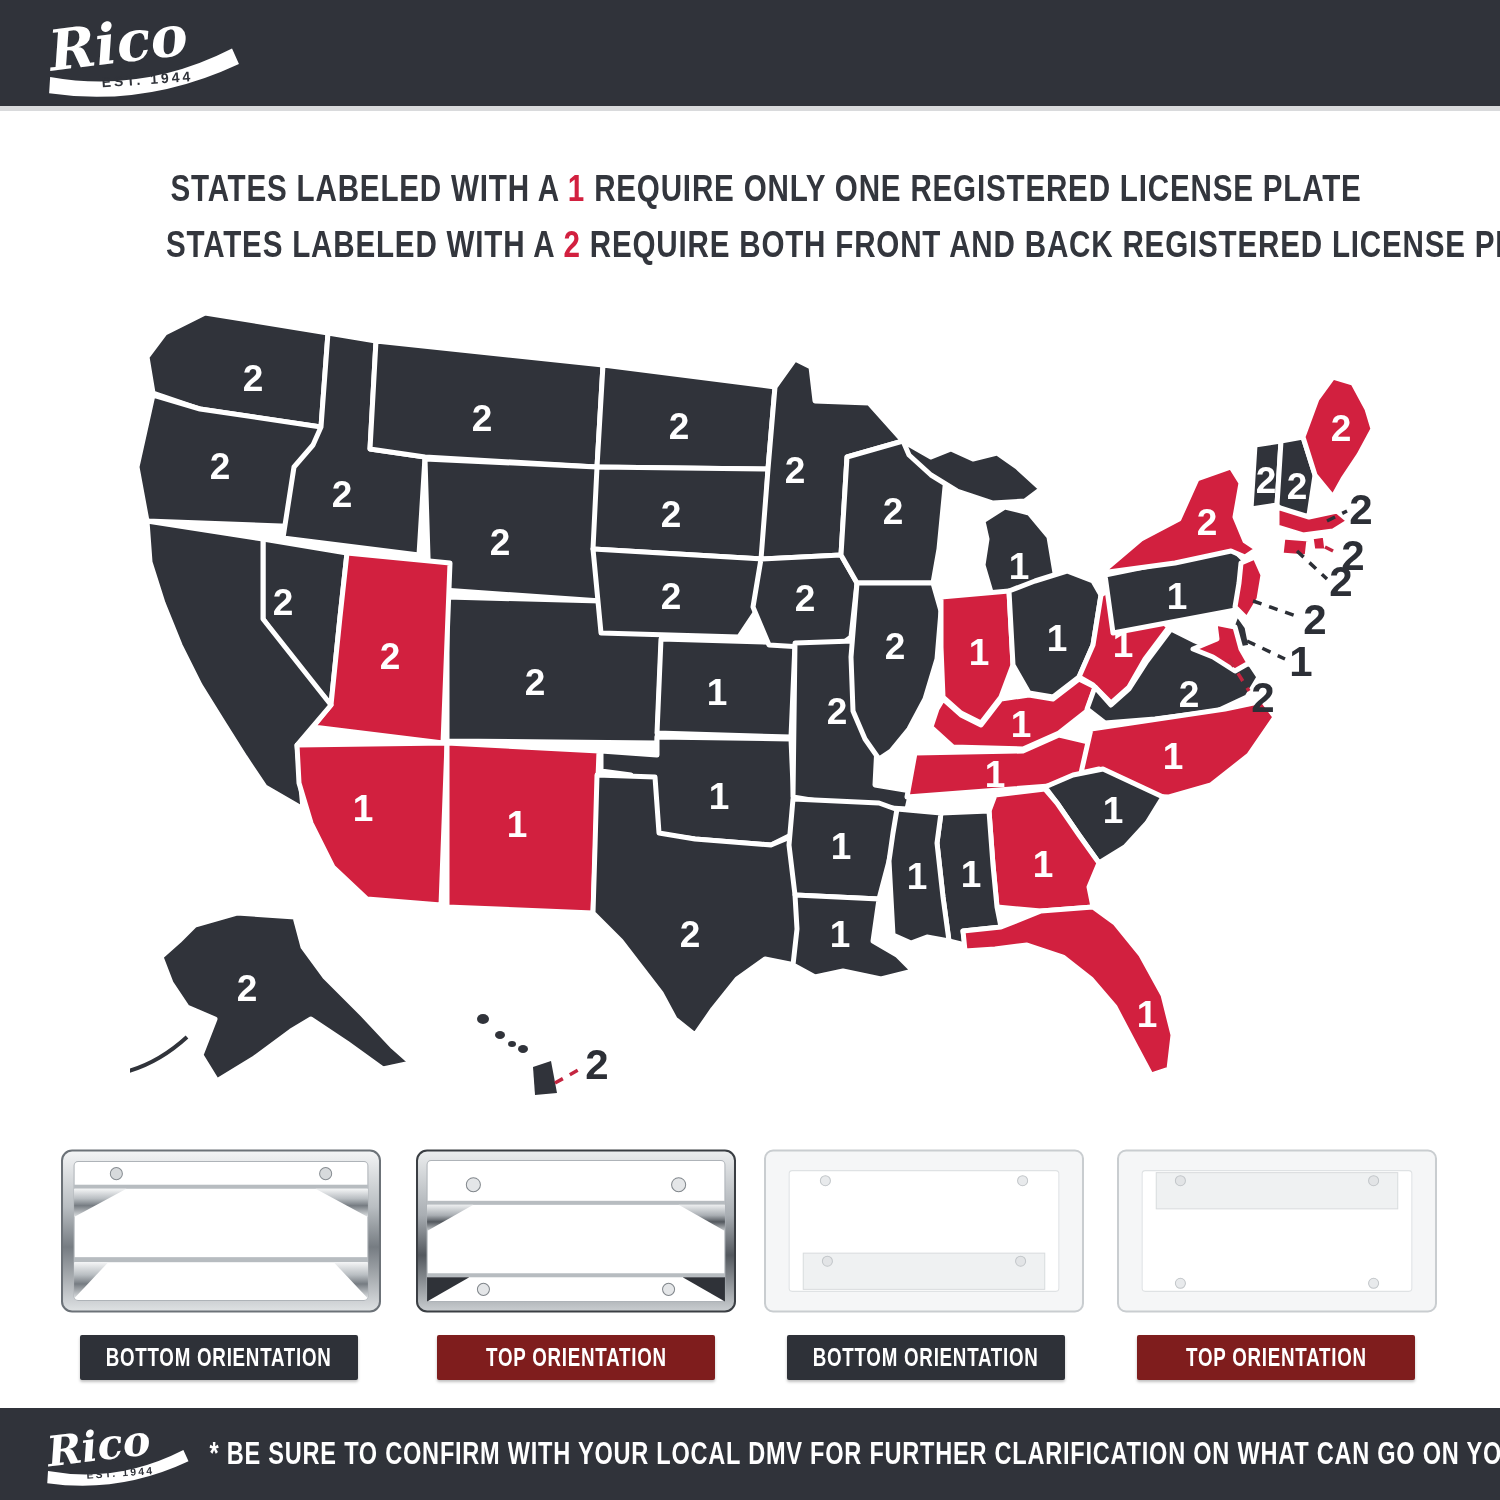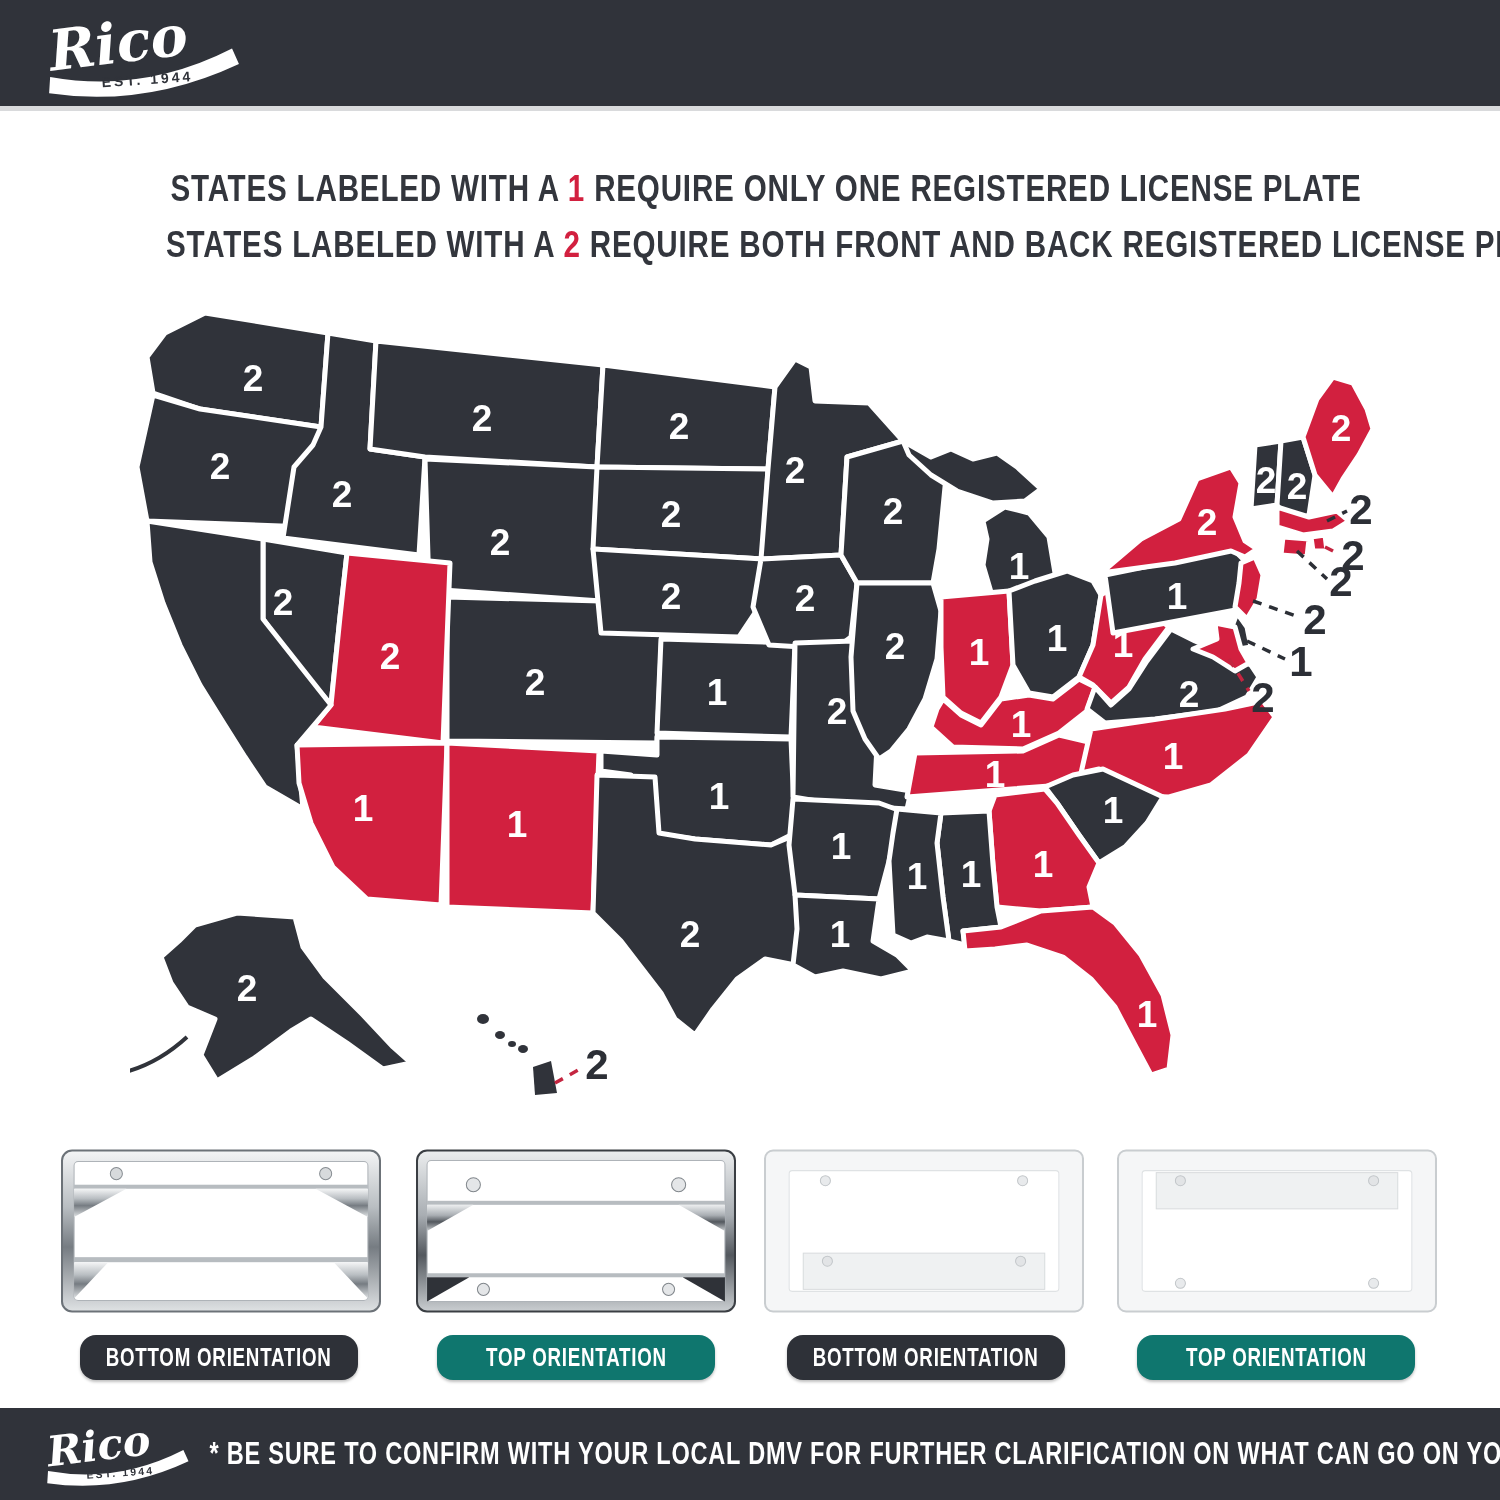--- a/index.html
+++ b/index.html
@@ -21,24 +21,24 @@
   .map-svg{position:absolute;left:130px;top:292px;}
   .st{stroke:#ffffff;stroke-width:5;stroke-linejoin:round;}
   .plate-num{fill:#ffffff;font-family:"Liberation Sans",sans-serif;font-weight:bold;font-size:37px;text-anchor:middle;}
   .callout-num{fill:#2C2F36;font-family:"Liberation Sans",sans-serif;font-weight:bold;font-size:42px;text-anchor:middle;}
   .dash-dark{stroke:#2C2F36;stroke-width:3.5;stroke-dasharray:9 8;fill:none;}
   .dash-red{stroke:#C42540;stroke-width:3.5;stroke-dasharray:9 8;fill:none;}
   .aleutian{stroke:#30333A;stroke-width:4;fill:none;}
   
   .frame{position:absolute;top:1148px;width:322px;height:166px;}
   .f1{left:60px;} .f2{left:415px;} .f3{left:763px;} .f4{left:1116px;}
-  .pill{position:absolute;top:1335px;width:278px;height:45px;border-radius:16px;
+  .pill{position:absolute;top:1335px;width:278px;height:45px;border-radius:2px;
         display:flex;align-items:center;justify-content:center;box-shadow:0 2px 3px rgba(0,0,0,.25);}
   .p1{left:80px;} .p2{left:437px;} .p3{left:787px;} .p4{left:1137px;}
-  .pill-dark{background:#2E3138;} .pill-red{background:#0f766e;}
+  .pill-dark{background:#2E3138;} .pill-red{background:#7f1d1d;}
   .pill-label{color:#fff;font-weight:bold;font-size:25px;letter-spacing:1px;white-space:nowrap;
               transform:scaleX(0.75);transform-origin:center;}
   
   .footer{position:absolute;left:0;top:1408px;width:1500px;height:92px;background:#30333A;
           display:flex;align-items:center;}
   .footer-logo{position:absolute;left:36px;top:6px;}
   .footer-note-wrap{width:100%;display:flex;justify-content:center;padding-left:190px;}
   .footer-note{color:#fff;font-weight:bold;font-size:31px;letter-spacing:1px;white-space:nowrap;
                transform:scaleX(0.76);transform-origin:center;}
 </style>

